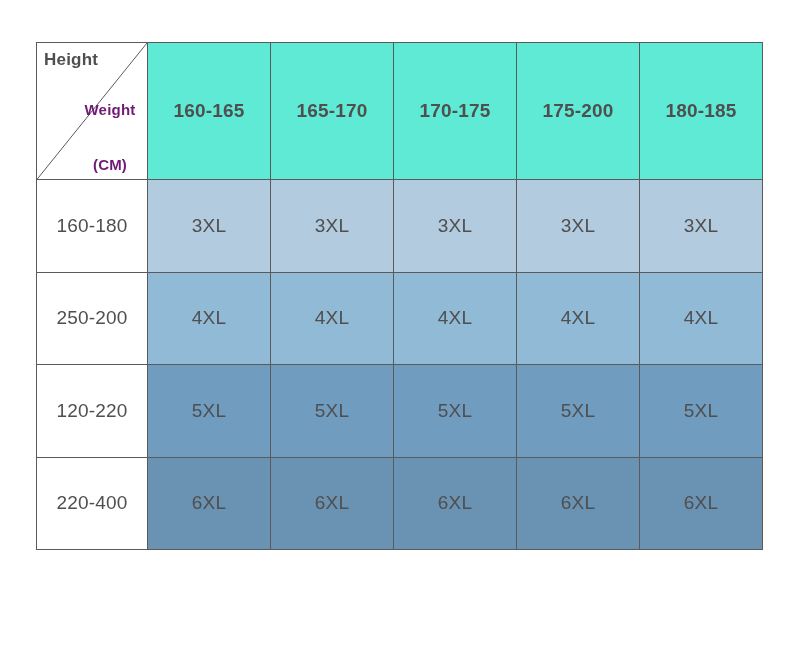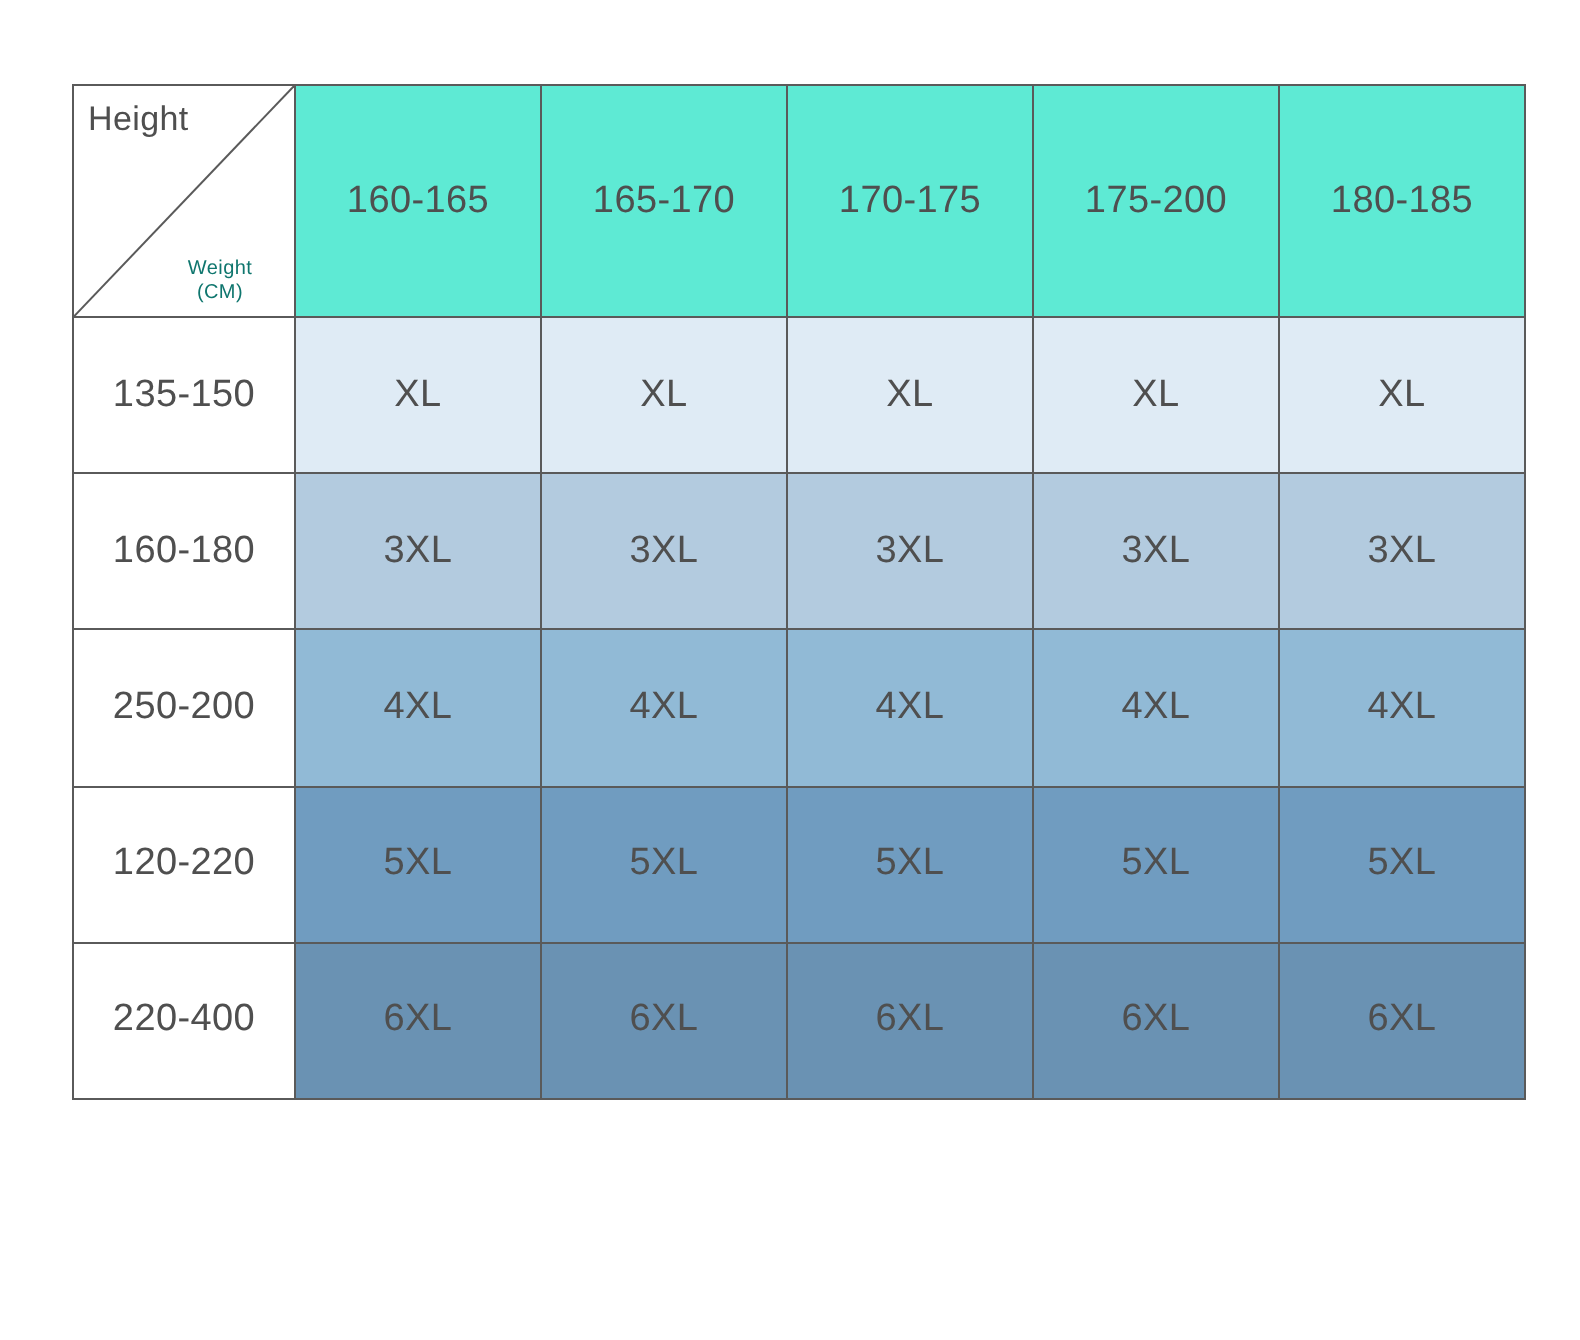--- a/index.html
+++ b/index.html
@@ -41,21 +41,21 @@
     color: #4f4f4f;
     padding: 0;
     letter-spacing: 0.2px;
   }
 
   
   col.c-label { width: 111px; }
   col.c-data  { width: 123px; }
 
   
-  tr.header-row td { height: 80px; }
+  tr.header-row td { height: 80px; font-weight: bold; }
   td.col-header {
     font-size: 20px;
     color: #4f4f4f;
     background: #5eead4;
   }
 
   
   td.corner-cell {
     position: relative;
     background: #ffffff;
@@ -79,28 +79,29 @@
     top: 8px;
     font-size: 17px;
     line-height: 1.1;
     color: #4f4f4f;
     text-align: left;
   }
   .corner-weight-label {
     position: absolute;
     right: 4px;
     bottom: 6px;
-    font-size: 10px;
+    font-size: 15px;
     line-height: 1.15;
-    color: #0f766e;
+    color: #701a75;
     text-align: center;
     width: 66px;
   }
   .corner-weight-label .wl-unit {
     display: block;
+    margin-top: 38px;
   }
 
   
   tr.data-row td { height: 53.5px; }
 
   td.row-label {
     font-size: 19px;
     background: #ffffff;
     color: #4f4f4f;
   }
@@ -137,28 +138,20 @@
             </span>
           </div>
         </td>
       <td class="col-header">160-165</td>
           <td class="col-header">165-170</td>
           <td class="col-header">170-175</td>
           <td class="col-header">175-200</td>
           <td class="col-header">180-185</td>
         </tr>
         <tr class="data-row">
-          <td class="row-label">135-150</td>
-          <td class="size-cell" style="background: rgb(223, 235, 245);">XL</td>
-          <td class="size-cell" style="background: rgb(223, 235, 245);">XL</td>
-          <td class="size-cell" style="background: rgb(223, 235, 245);">XL</td>
-          <td class="size-cell" style="background: rgb(223, 235, 245);">XL</td>
-          <td class="size-cell" style="background: rgb(223, 235, 245);">XL</td>
-        </tr>
-        <tr class="data-row">
           <td class="row-label">160-180</td>
           <td class="size-cell" style="background: rgb(179, 203, 223);">3XL</td>
           <td class="size-cell" style="background: rgb(179, 203, 223);">3XL</td>
           <td class="size-cell" style="background: rgb(179, 203, 223);">3XL</td>
           <td class="size-cell" style="background: rgb(179, 203, 223);">3XL</td>
           <td class="size-cell" style="background: rgb(179, 203, 223);">3XL</td>
         </tr>
         <tr class="data-row">
           <td class="row-label">250-200</td>
           <td class="size-cell" style="background: rgb(145, 186, 214);">4XL</td>

